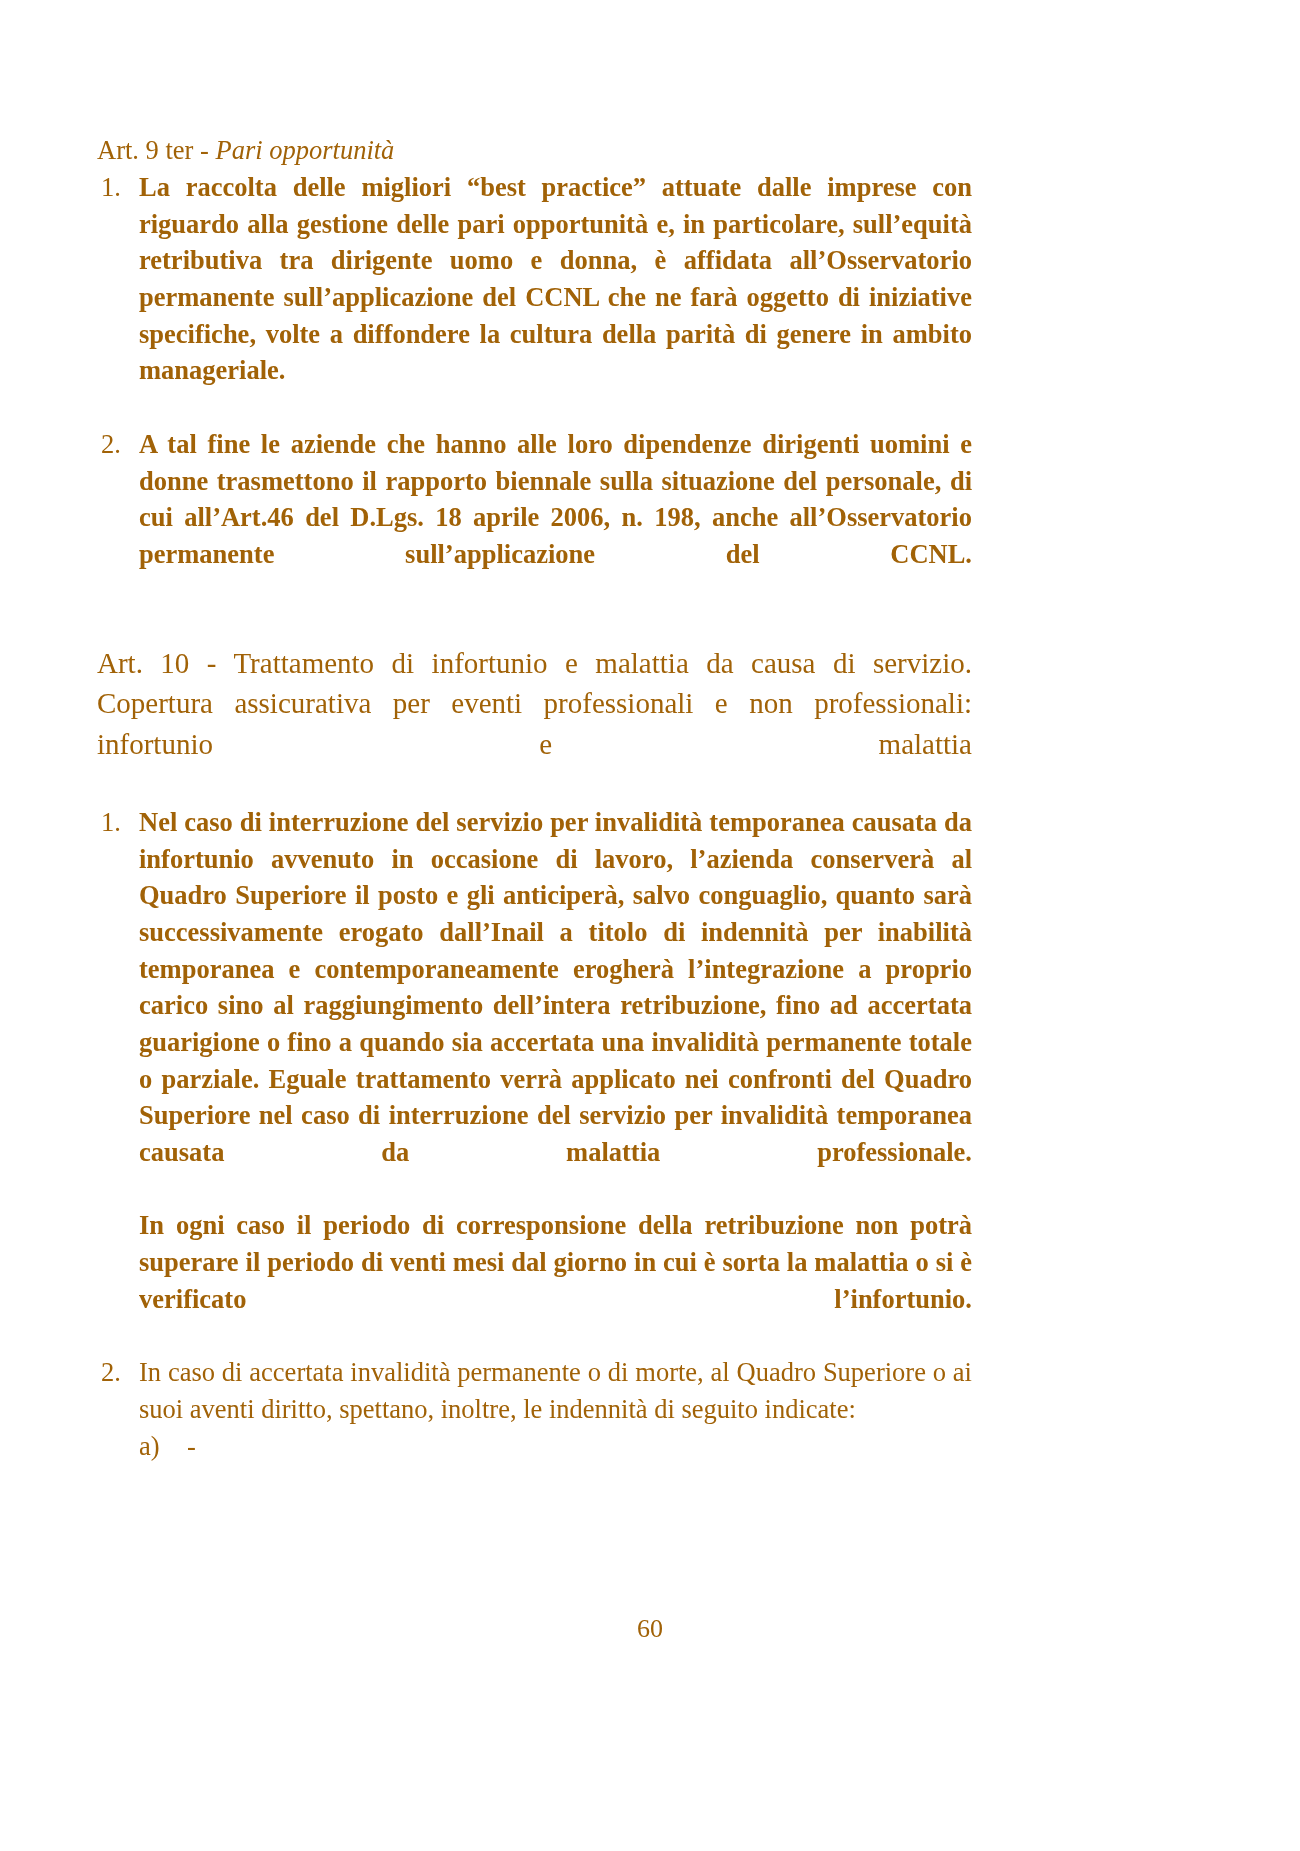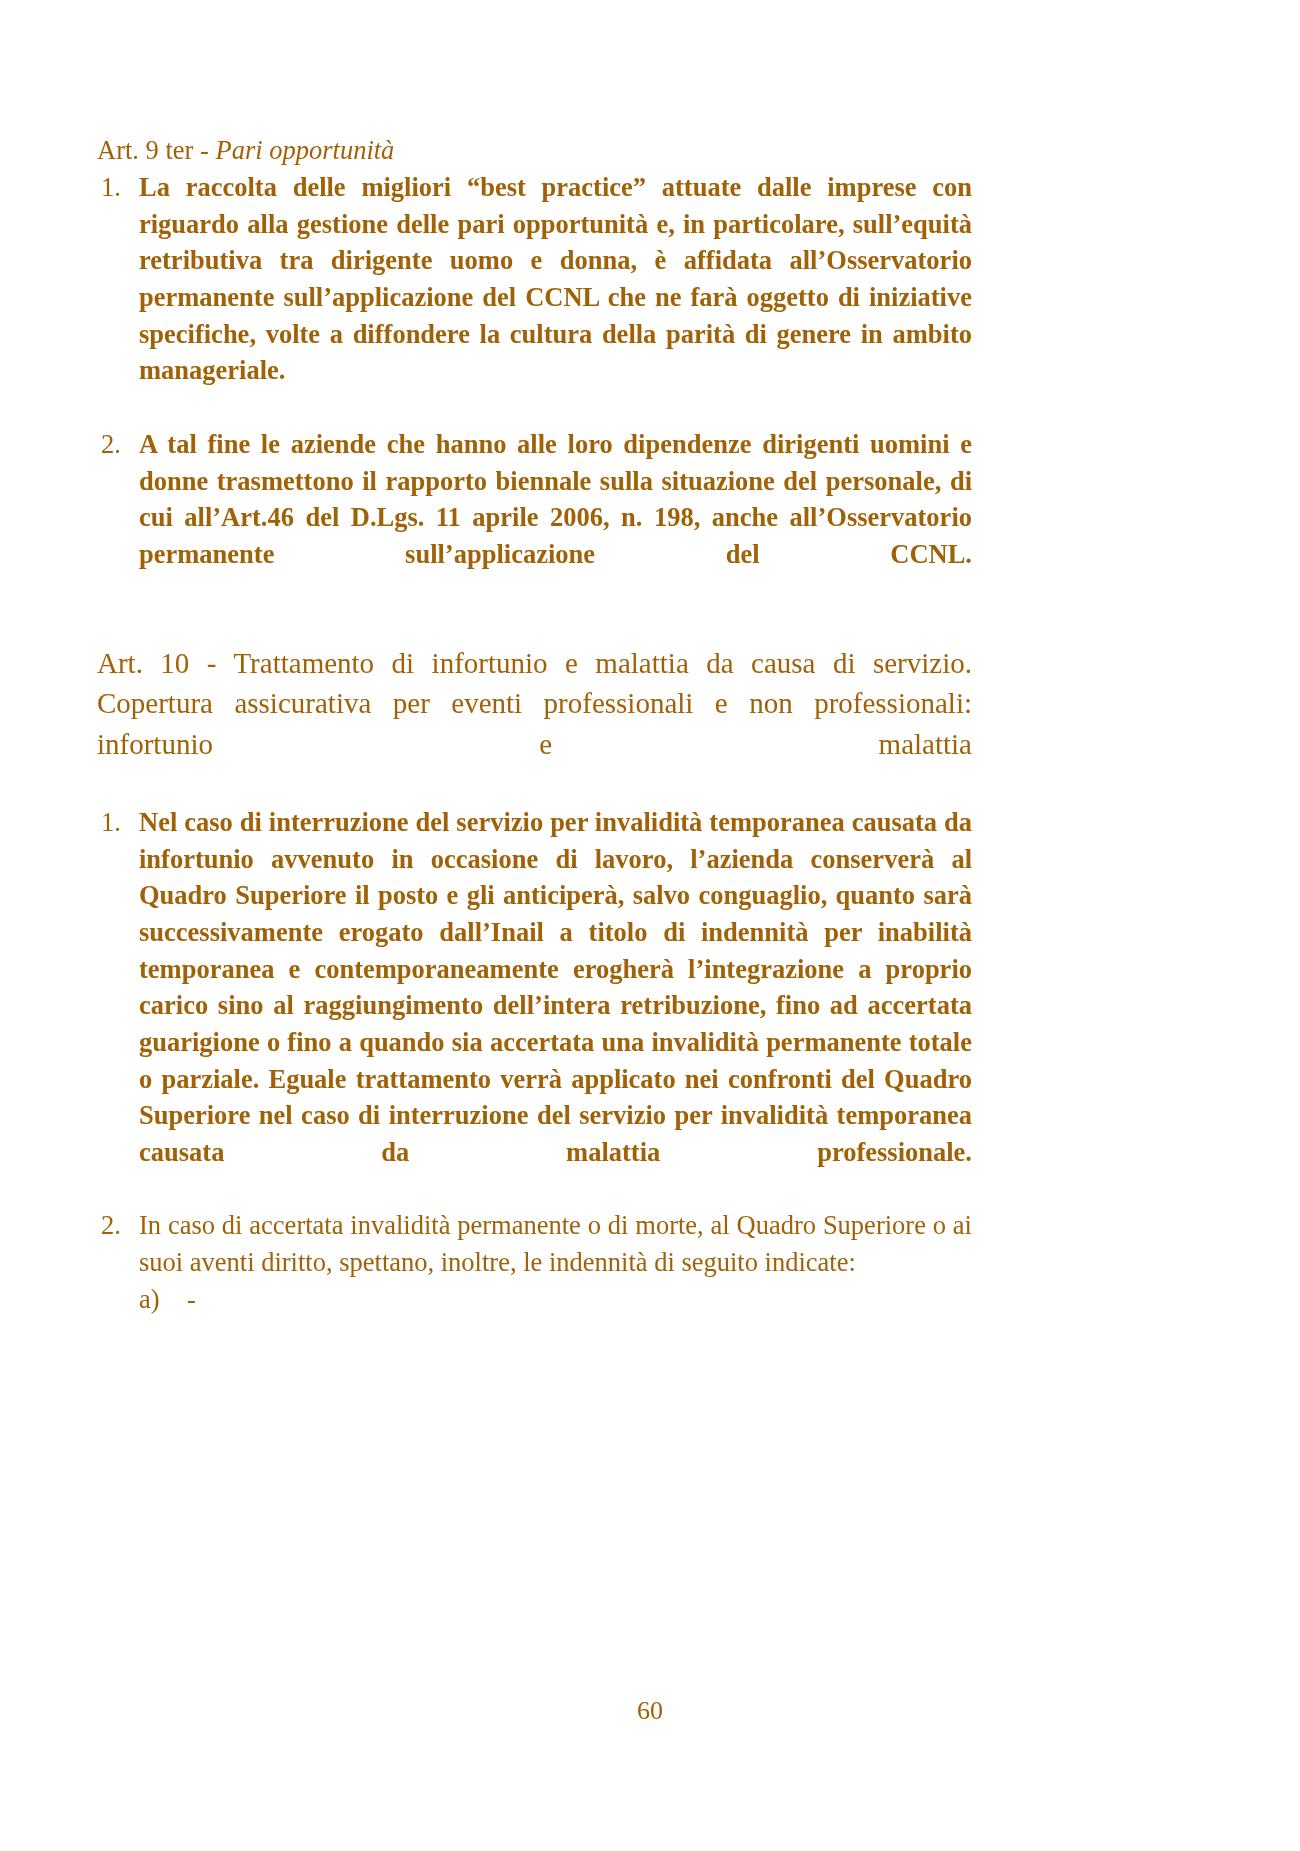--- a/index.html
+++ b/index.html
@@ -104,21 +104,21 @@
   .dash-item > .marker {
     position: absolute;
     left: 4px;
     top: 0;
   }
   .gap-md { height: 34px; }
   .page-number {
     position: absolute;
     left: 0;
     right: 0;
-    top: 1692px;
+    top: 1610px;
     text-align: center;
     font-size: 26px;
     font-family: "Liberation Serif", "DejaVu Serif", serif;
   }
 </style>
 </head>
 <body>
 
 <div class="page">
   <div class="content">
@@ -126,32 +126,33 @@
     <div>
       <p class="art-heading"><span>Art. 9 ter - </span><span class="ital">Pari opportunità</span></p>
 
       <div class="num-item">
         <span class="marker">1.</span>
         <p class="para-justify">La raccolta delle migliori “best practice” attuate dalle imprese con riguardo alla gestione delle pari opportunità e, in particolare, sull’equità retributiva tra dirigente uomo e donna, è affidata all’Osservatorio permanente sull’applicazione del CCNL che ne farà oggetto di iniziative specifiche, volte a diffondere la cultura della parità di genere in ambito manageriale.</p>
       </div>
 
       <div class="num-item">
         <span class="marker">2.</span>
-        <p class="para-justify">A tal fine le aziende che hanno alle loro dipendenze dirigenti uomini e donne trasmettono il rapporto biennale sulla situazione del personale, di cui all’Art.46 del D.Lgs. 11 aprile 2006, n. 198, anche all’Osservatorio permanente sull’applicazione del CCNL.</p>
+        <p class="para-justify">A tal fine le aziende che hanno alle loro dipendenze dirigenti uomini e donne trasmettono il rapporto biennale sulla situazione del personale, di cui all’Art.46 del D.Lgs. 18 aprile 2006, n. 198, anche all’Osservatorio permanente sull’applicazione del CCNL.</p>
       </div>
     </div>
 
     <div class="gap-md"></div>
 
     <div>
       <p class="art-heading-block"><span>Art. 10 - </span><span class="ital">Trattamento di infortunio e malattia da causa di servizio. Copertura assicurativa per eventi professionali e non professionali: infortunio e malattia</span></p>
 
       <div class="num-item">
         <span class="marker">1.</span>
         <p class="para-justify">Nel caso di interruzione del servizio per invalidità temporanea causata da infortunio avvenuto in occasione di lavoro, l’azienda conserverà al Quadro Superiore il posto e gli anticiperà, salvo conguaglio, quanto sarà successivamente erogato dall’Inail a titolo di indennità per inabilità temporanea e contemporaneamente erogherà l’integrazione a proprio carico sino al raggiungimento dell’intera retribuzione, fino ad accertata guarigione o fino a quando sia accertata una invalidità permanente totale o parziale. Eguale trattamento verrà applicato nei confronti del Quadro Superiore nel caso di interruzione del servizio per invalidità temporanea causata da malattia professionale.</p>
+        <p class="para-justify">In ogni caso il periodo di corresponsione della retribuzione non potrà superare il periodo di venti mesi dal giorno in cui è sorta la malattia o si è verificato l’infortunio.</p>
       </div>
 
       <div class="num-item">
         <span class="marker">2.</span>
         <p>In caso di accertata invalidità permanente o di morte, al Quadro Superiore o ai suoi aventi diritto, spettano, inoltre, le indennità di seguito indicate:</p>
 
         <div class="letter-item">
           <span class="marker">a)</span>
 
           <div class="dash-item">

